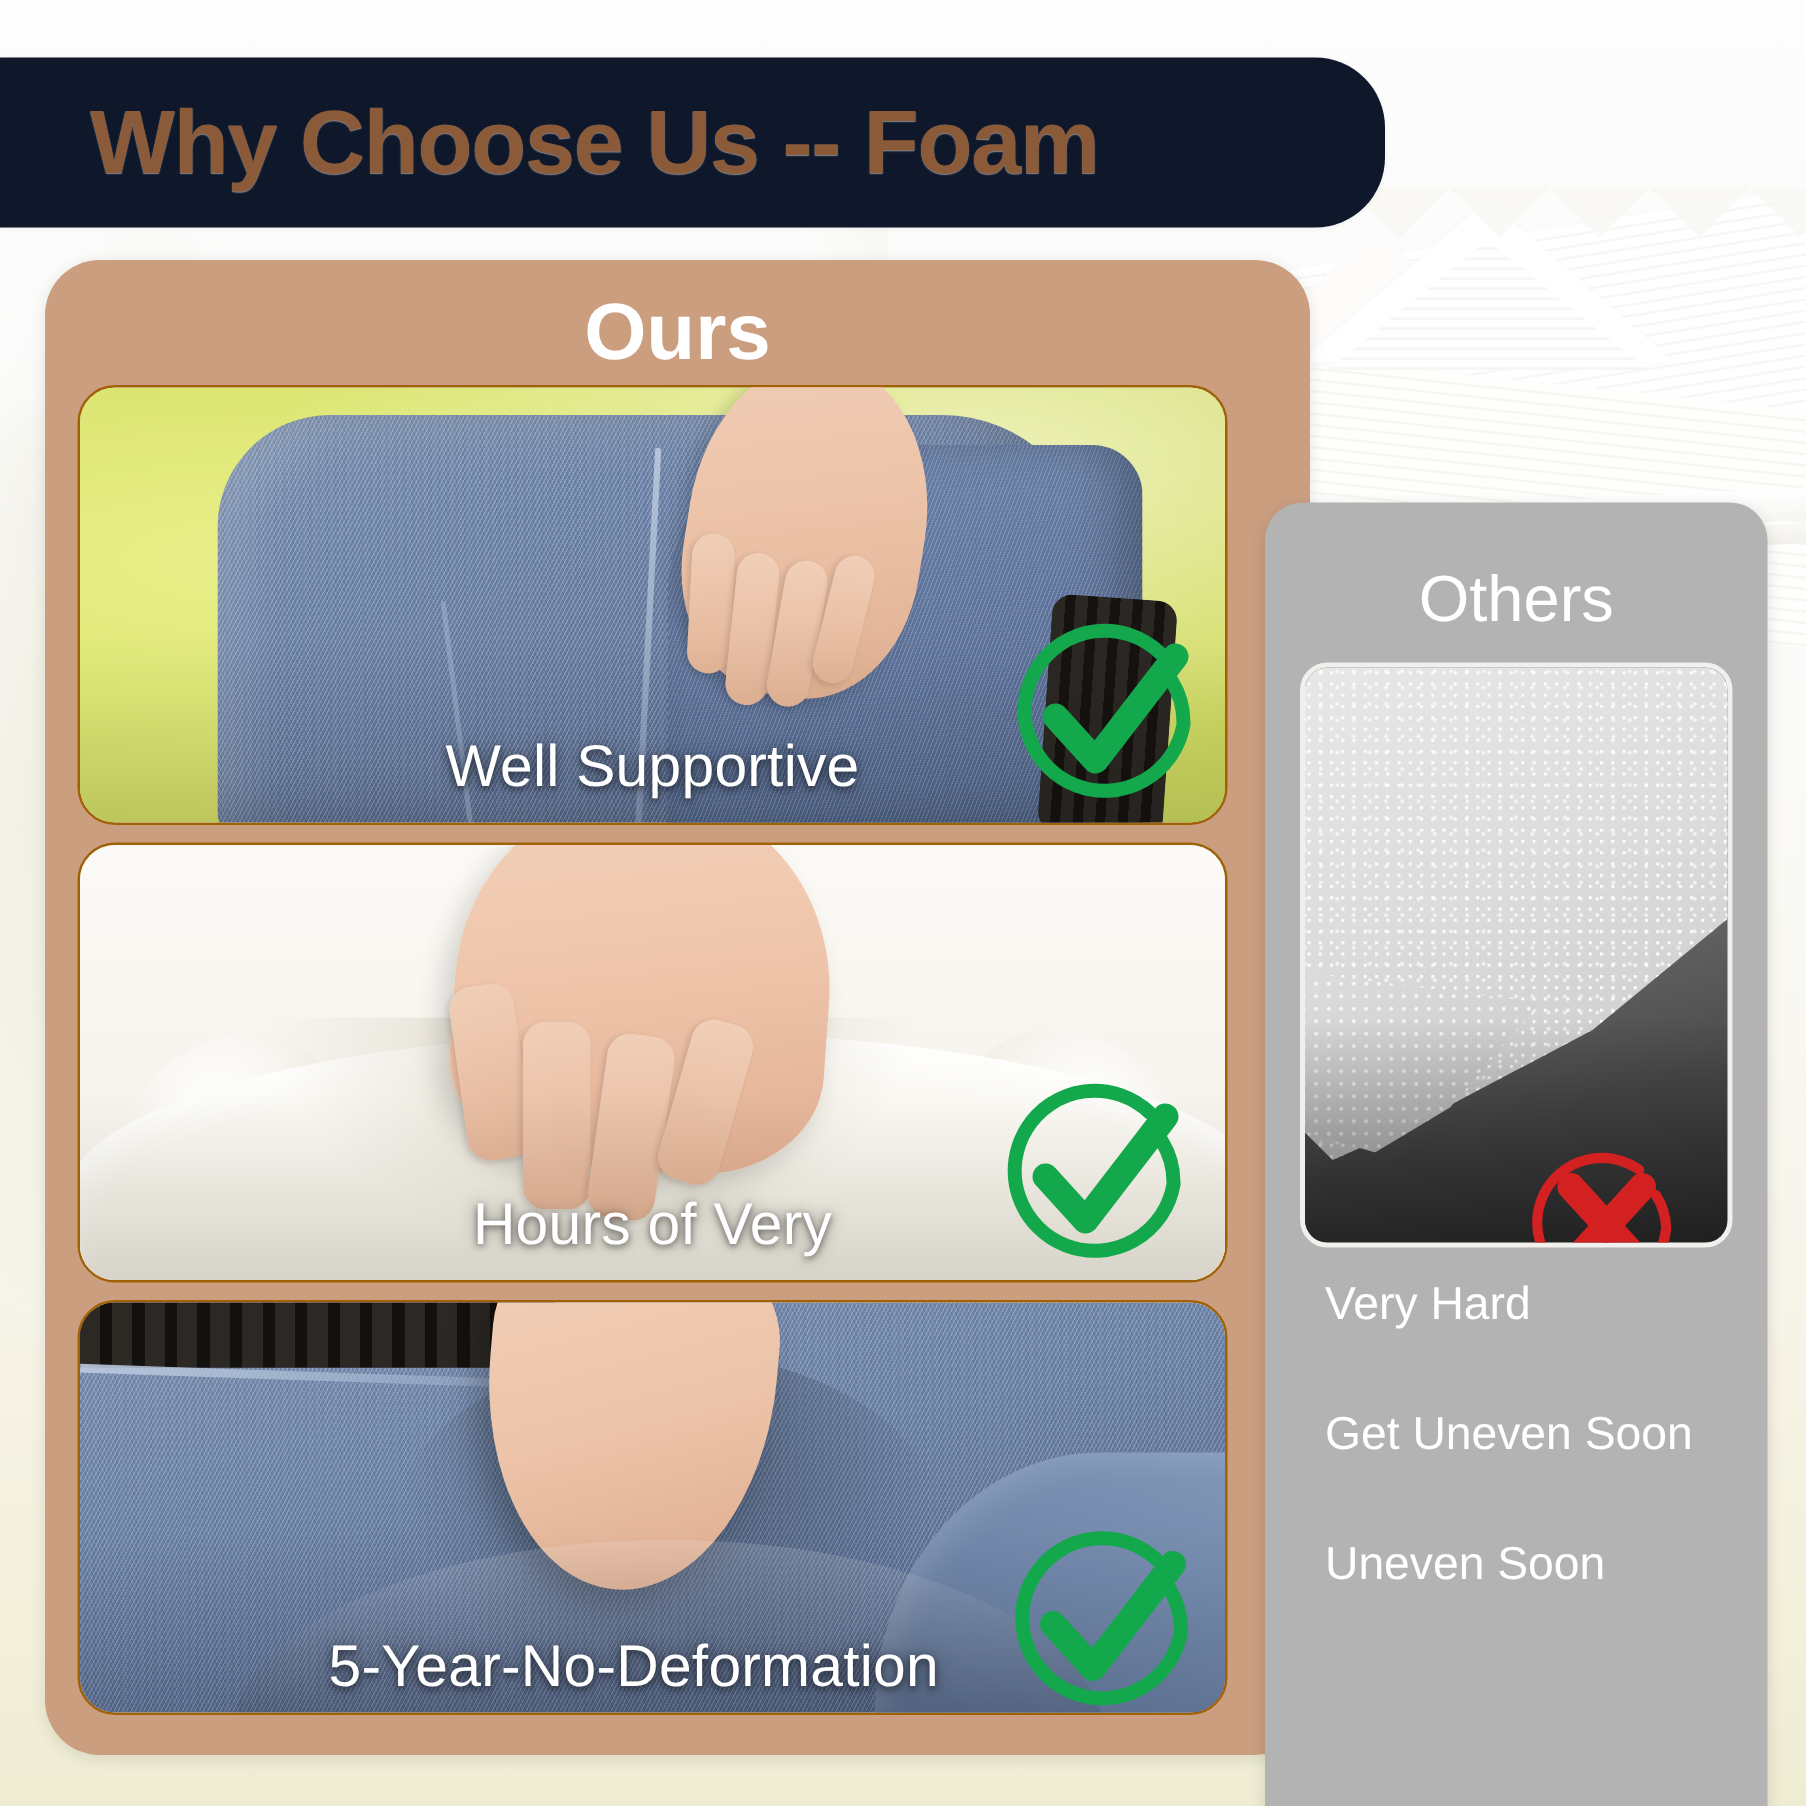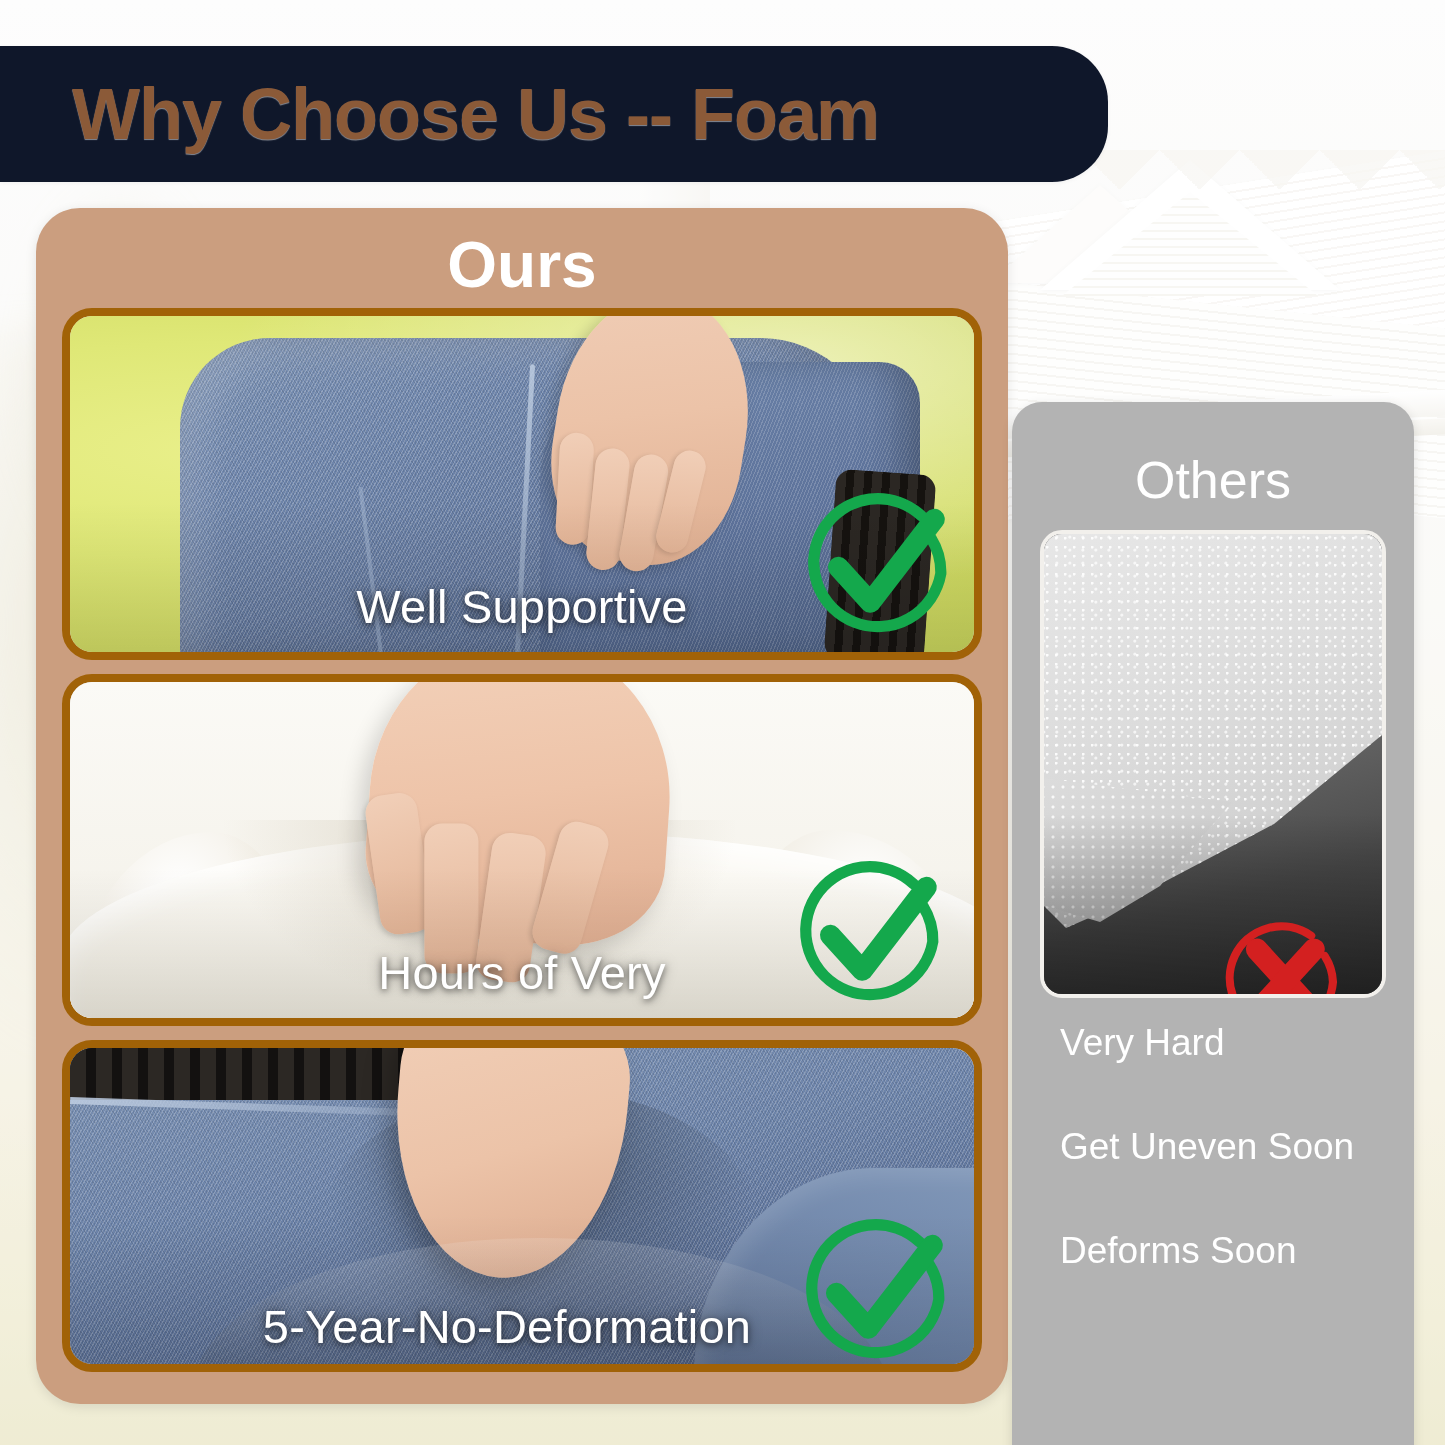--- a/index.html
+++ b/index.html
@@ -164,39 +164,40 @@
   
   .ours-panel {
     position: absolute;
     left: 36px;
     top: 208px;
     width: 972px;
     height: 1196px;
     background: #cb9e7f;
     border-radius: 44px;
     box-shadow: 0 3px 12px rgba(0,0,0,.10);
+    padding-left: 40px;
   }
   .ours-title {
     position: absolute;
     left: 0; right: 0;
     top: 20px;
     text-align: center;
     font-size: 64px;
     font-weight: 700;
     color: #ffffff;
     letter-spacing: 0px;
   }
 
   .card {
     position: absolute;
     left: 26px;
     width: 920px;
     border-radius: 30px;
     overflow: hidden;
-    border: 8px solid #a16207;
+    border: 2px solid #a16207;
     box-sizing: border-box;
     background: #ddd;
   }
   .card.c1 { top: 100px;  height: 352px; }
   .card.c2 { top: 466px;  height: 352px; }
   .card.c3 { top: 832px;  height: 332px; }
 
   .card-photo { position: absolute; inset: 0; }
 
   
@@ -592,17 +593,17 @@
       <svg class="x-badge" viewBox="0 0 100 100">
         <path d="M70 16 A38 38 0 1 0 86 50 A38 38 0 0 0 80 31" fill="none" stroke="#d32020" stroke-width="6" stroke-linecap="round"></path>
         <path d="M30 26 L72 72" fill="none" stroke="#d32020" stroke-width="16" stroke-linecap="round"></path>
         <path d="M72 26 L30 72" fill="none" stroke="#d32020" stroke-width="16" stroke-linecap="round"></path>
       </svg>
     </div>
 
     <div class="others-bullets">
       <div class="others-bullet">Very Hard</div>
       <div class="others-bullet">Get Uneven Soon</div>
-      <div class="others-bullet">Deforms Soon</div>
+      <div class="others-bullet">Uneven Soon</div>
     </div>
   </div>
 
 </div>
 
 </body></html>

